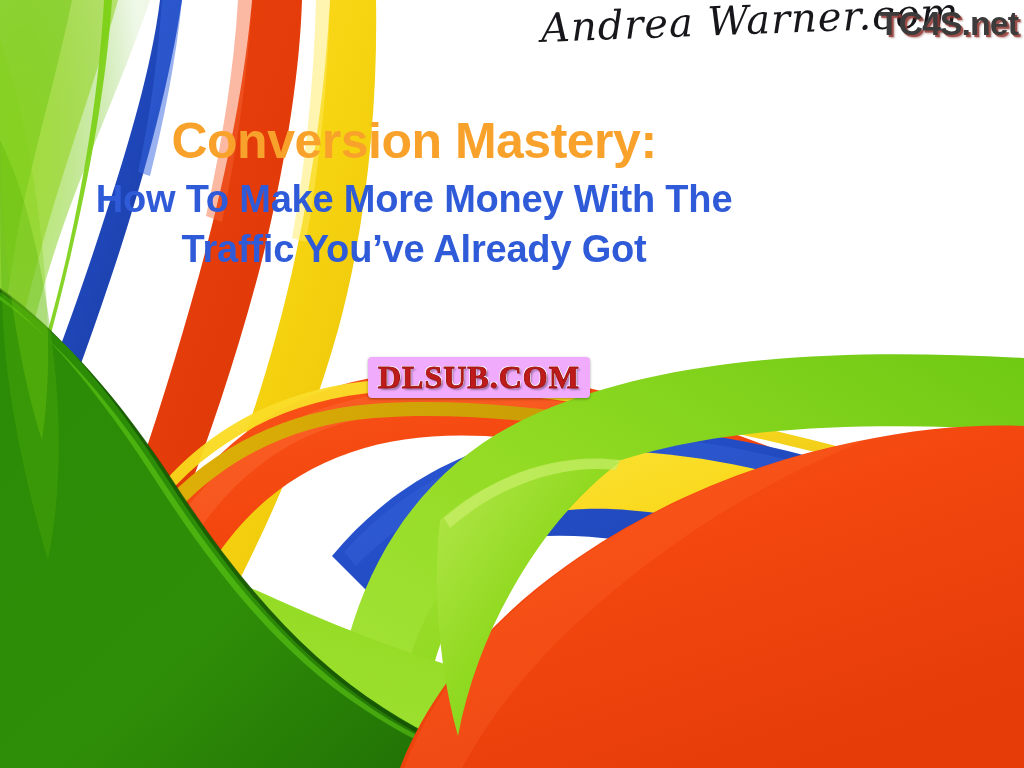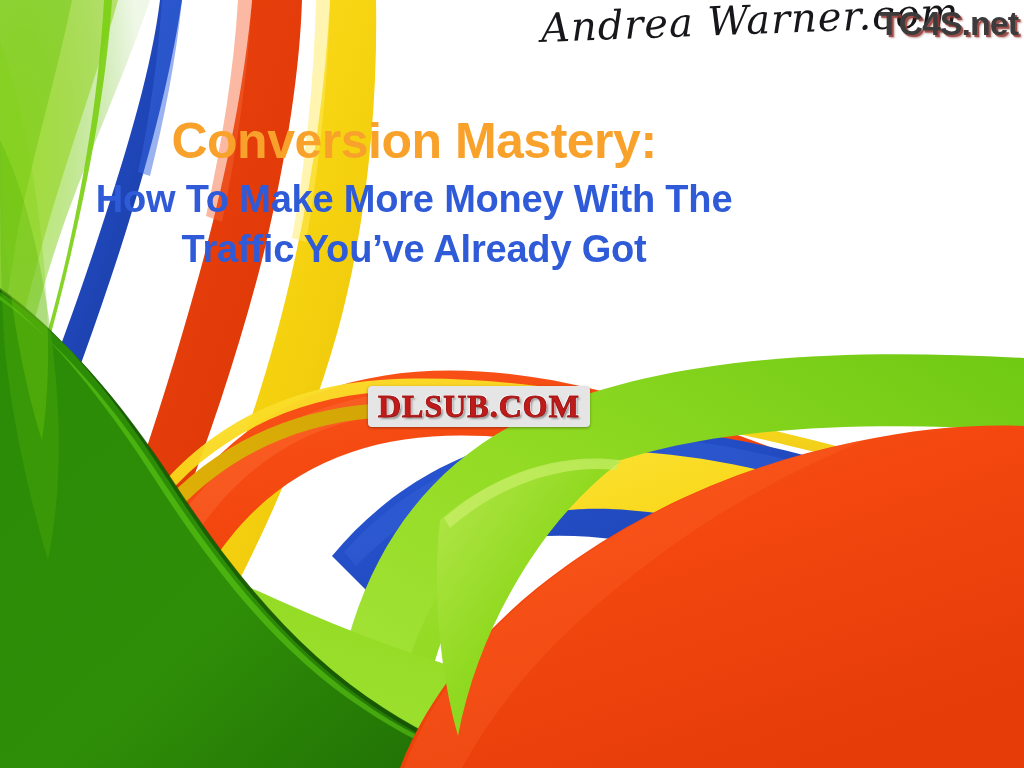--- a/index.html
+++ b/index.html
@@ -85,24 +85,23 @@
     white-space:nowrap;
     text-align:right;
   }
 
   
   .dlsub {
     position:absolute;
     left:368px; top:357px;
     z-index:8;
     padding:3px 10px 4px 10px;
-    background:#e5e5e5;
+    background:#f0abfc;
     border-radius:4px;
     box-shadow:0 1px 3px rgba(0,0,0,0.35);
-    margin-top:29px;
   }
   .dlsub-text {
     font-family:"Liberation Serif", serif;
     font-weight:bold;
     font-size:32px;
     line-height:34px;
     letter-spacing:1px;
     color:#c01b1b;
     -webkit-text-stroke:1px #9e1414;
     text-shadow:

